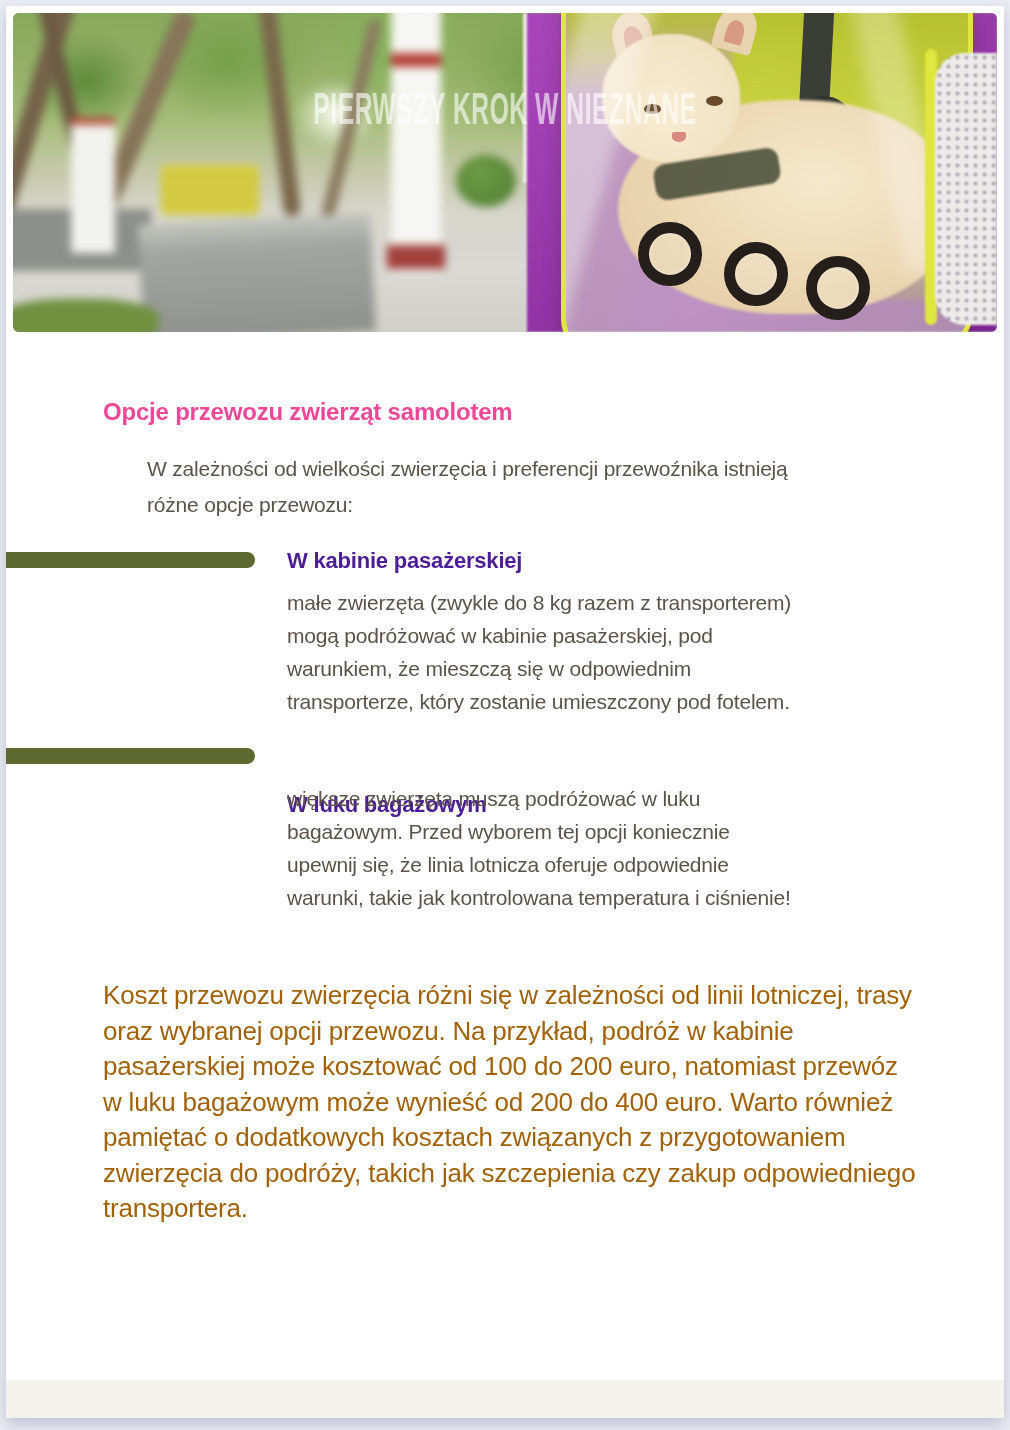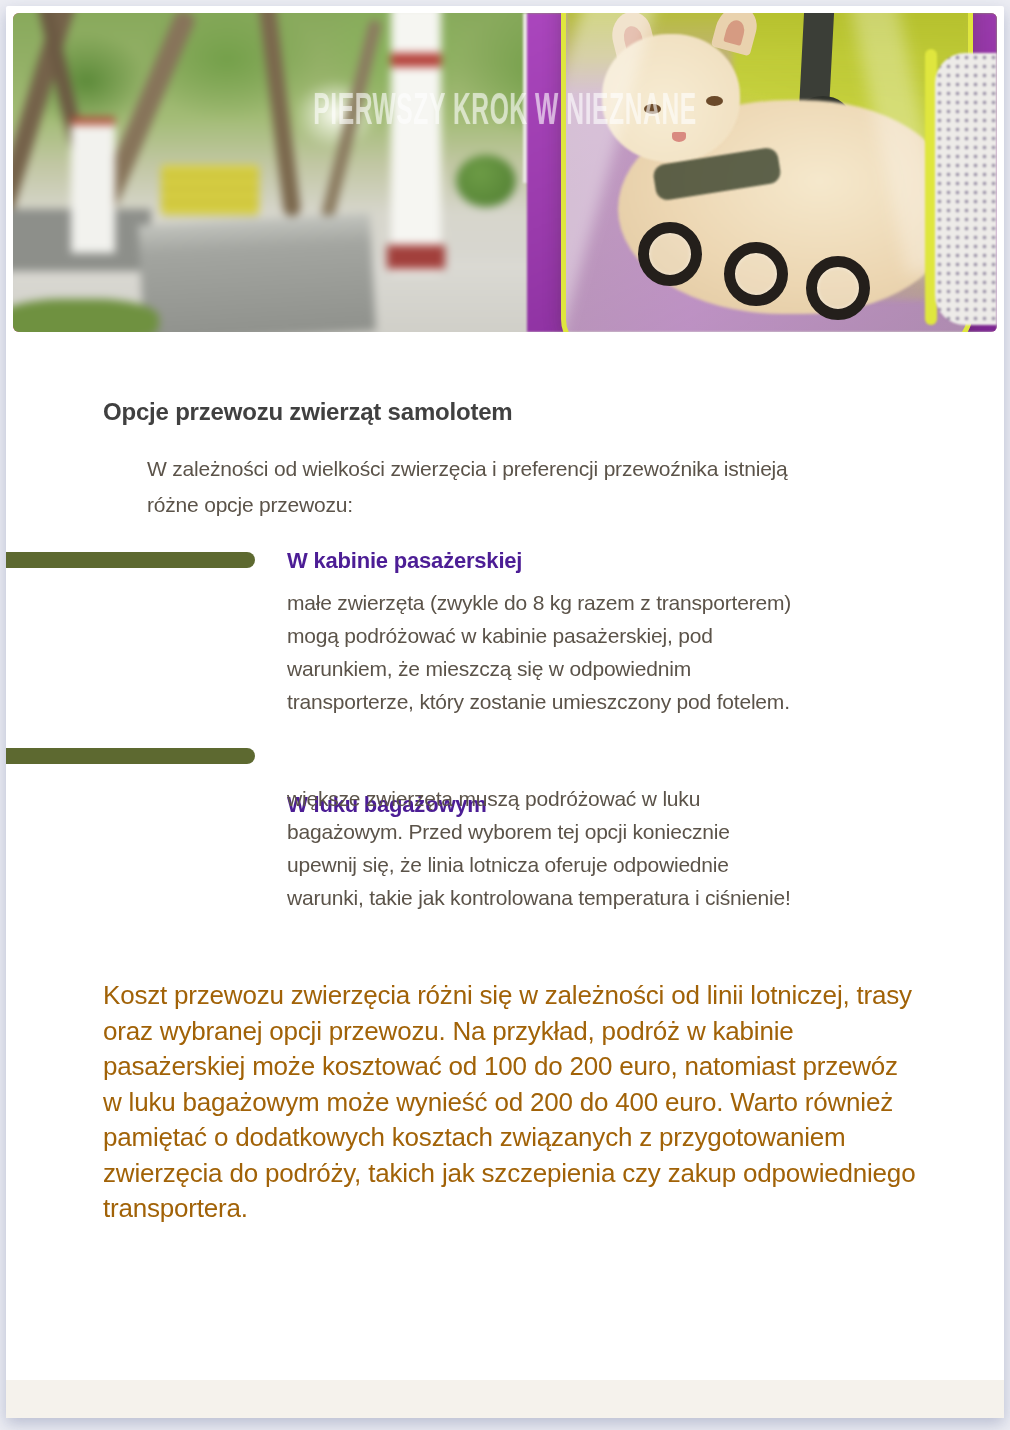--- a/index.html
+++ b/index.html
@@ -106,21 +106,21 @@
   .hero-title{
     position:absolute;left:50%;top:72px;z-index:10;
     transform:translateX(-50%) scaleX(.56);transform-origin:center top;
     font-weight:bold;font-size:44px;line-height:1.1;letter-spacing:1px;
     color:rgba(255,255,255,.55);white-space:nowrap;
     text-shadow:0 0 2px rgba(255,255,255,.15);
   }
   
   .heading{
     position:absolute;left:97px;top:376px;width:820px;
-    font-size:24px;font-weight:bold;color:#404040;letter-spacing:-0.2px;
+    font-size:24px;font-weight:bold;color:#ec4899;letter-spacing:-0.2px;
   }
   .intro{
     position:absolute;left:97px;top:424px;width:840px;
     font-size:21px;line-height:36px;color:#5b5349;letter-spacing:-0.2px;
     white-space:pre-line;
     margin-left:44px;
   }
   .option-bar{
     position:absolute;left:0;width:249px;height:16px;
     background:#5d6930;border-radius:0 10px 10px 0;

